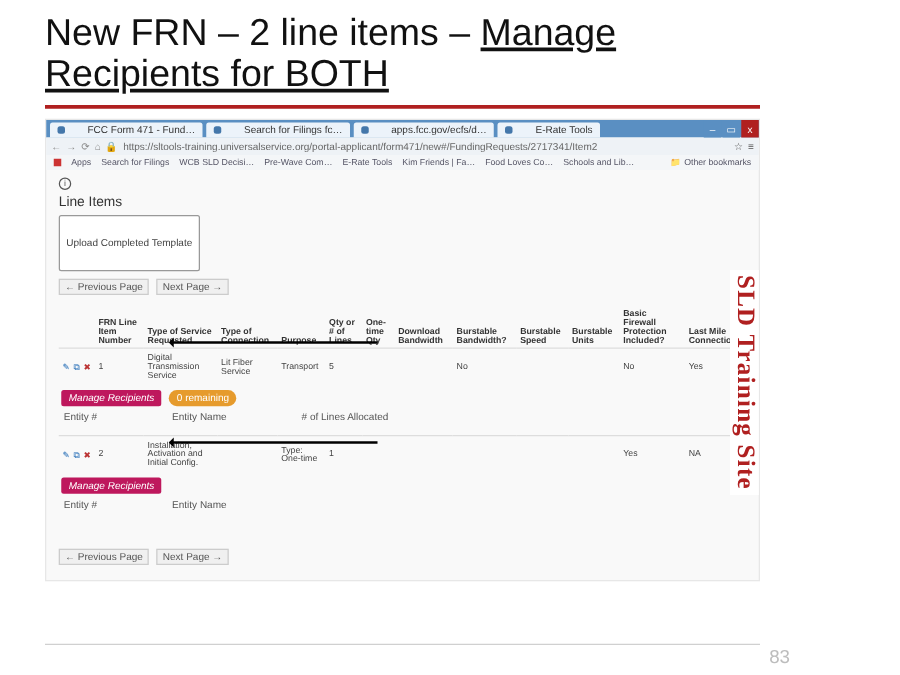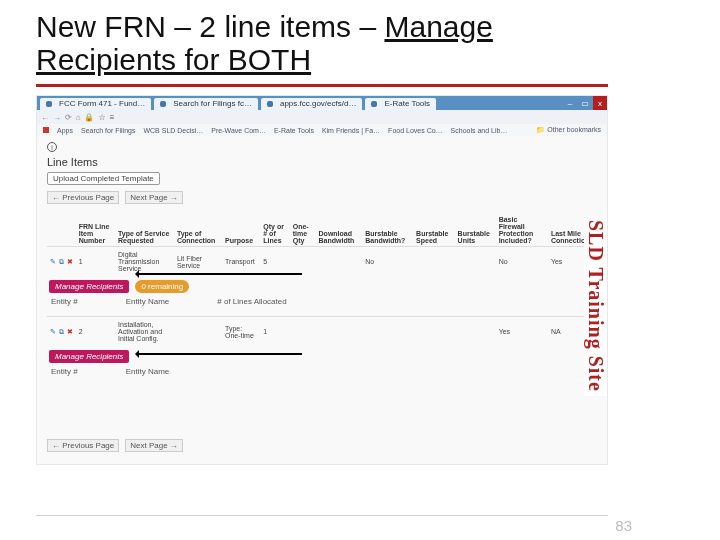--- a/index.html
+++ b/index.html
@@ -5,46 +5,46 @@
   * { box-sizing: border-box; margin: 0; padding: 0; }
   html, body { width: 720px; height: 540px; font-family: "Segoe UI", Arial, sans-serif; background: #fff; overflow: hidden; }
   .slide { width: 644px; height: 540px; position: relative; }
   .title-wrap { padding: 10px 36px 4px 36px; }
   .title { font-size: 30px; line-height: 1.1; color: #111; font-weight: 400; }
   .title .u { text-decoration: underline; }
   .rule { border: none; border-top: 3px solid #b02020; margin: 4px 36px 8px 36px; }
   .shot { margin: 2px 36px 0 36px; position: relative; height: 370px; background: #f9f9f9; border: 1px solid #e7e7e7; font-size: 8px; }
   
   .chrome-tabs { height: 14px; background: #5a8fc2; display: flex; align-items: stretch; }
-  .tab { background: #ecf3fa; margin: 2px 0 0 3px; padding: 0 6px; font-size: 8px; line-height: 12px; border-radius: 2px 2px 0 0; color: #333; display: flex; align-items: center; gap: 7px; }
+  .tab { background: #ecf3fa; margin: 2px 0 0 3px; padding: 0 6px; font-size: 8px; line-height: 12px; border-radius: 2px 2px 0 0; color: #333; display: flex; align-items: center; gap: 18px; }
   .tab .favicon { width: 6px; height: 6px; background: #4477aa; border-radius: 2px; display: inline-block; }
   .win-ctrl { margin-left: auto; display: flex; }
   .win-btn { width: 14px; height: 14px; background: #b02020; color: #fff; font-size: 8px; display: flex; align-items: center; justify-content: center; margin-left: 1px; }
   .addr { height: 14px; background: #eef2f6; display: flex; align-items: center; padding: 0 4px; gap: 4px; font-size: 8px; color: #555; }
   .addr .nav-ico { color: #888; }
   .addr .lock { color: #2a8a2a; }
   .url { flex: 1; overflow: hidden; white-space: nowrap; color: #666; }
   .bm { height: 12px; background: #f4f6f8; display: flex; align-items: center; gap: 8px; padding: 0 6px; font-size: 7px; color: #556; }
   .bm .ico { width: 6px; height: 6px; background: #c33; display: inline-block; }
   
   .content { padding: 6px 10px; position: relative; height: calc(100% - 40px); }
   .section-title { font-size: 11px; color: #333; margin-bottom: 4px; }
   .info-ico { display:inline-block; width:10px;height:10px;border:1px solid #555;border-radius:50%;text-align:center;line-height:9px;font-size:7px;color:#555;margin-bottom:4px;}
-  .btn-outline { display:inline-block; border:1px solid #999; background:#fff; padding:1px 5px; font-size:8px; color:#444; border-radius:2px; margin-bottom:6px;}
+  .btn-outline { display:inline-block; border:1px solid #999; background:#fff; padding:17px 5px; font-size:8px; color:#444; border-radius:2px; margin-bottom:6px;}
   .pager { display:flex; gap:6px; font-size:8px; color:#555; margin-bottom:10px;align-items:flex-end;}
   .pager span { border:1px solid #ccc; padding:1px 4px; background:#f0f0f0;}
   table.grid { width:100%; font-size:7px; color:#444; border-collapse:collapse; }
   table.grid th { text-align:left; font-weight:700; color:#333; padding:2px 3px; vertical-align:bottom; line-height:1.0; }
   table.grid td { padding:4px 3px; vertical-align:middle; }
   .row-sep td { border-top:1px solid #ddd; }
   .act-ico { display:inline-flex; gap:3px; color:#1a66b3; }
   .act-ico span:last-child { color:#b33; }
   .btn-blue { display:inline-block; background:#be185d; color:#fff; padding:2px 6px; font-size:8px; border-radius:2px;font-style:italic; }
   .pill { display:inline-block; background:#e69b2d; color:#fff; padding:2px 6px; font-size:8px; border-radius:8px; margin-left:4px;}
-  .subhdr { display:flex; gap:48px; font-size:8px; color:#555; margin:4px 2px 8px 2px;align-items:flex-end; }
+  .subhdr { display:flex; gap:60px; font-size:8px; color:#555; margin:4px 2px 8px 2px;align-items:flex-end; }
   
   .note { position:absolute; left:265px; top:110px; width:130px; background:#fff; border:1px solid #333; padding:4px 6px; font-size:10px; line-height:1.3; font-weight:700; color:#000; z-index:3; }
   
   .arrow { position:absolute; background:#000; height:2px; z-index:2;}
   .arrow::before { content:""; position:absolute; left:-6px; top:-3px; border:4px solid transparent; border-right-color:#000; }
   
   .sld { position:absolute; right:0; top:120px; writing-mode:vertical-rl; text-orientation:mixed; font-size:20px; font-weight:700; font-family: Georgia, 'Times New Roman', serif; color:#b02020; letter-spacing:1px; background:#fff; padding:4px 0;}
   .page-num { position:absolute; right:12px; bottom:6px; font-size:15px; color:#bdbdbd; }
   .foot-line { position:absolute; left:36px; right:36px; bottom:24px; border-top:1px solid #d0d0d0; }
 </style>
@@ -83,20 +83,21 @@
         <div class="win-btn" style="background:#5a8fc2">▭</div>
         <div class="win-btn">x</div>
       </div>
     </div>
     <div class="addr">
       <span class="nav-ico">←</span>
       <span class="nav-ico">→</span>
       <span class="nav-ico">⟳</span>
       <span class="nav-ico">⌂</span>
       <span class="lock">🔒</span>
+      <span class="url">https://sltools-training.universalservice.org/portal-applicant/form471/new#/FundingRequests/2717341/Item2</span>
       <span>☆</span>
       <span>≡</span>
     </div>
     <div class="bm">
       <span class="ico"></span>
         <span>Apps</span>
       <span>Search for Filings</span>
       <span>WCB SLD Decisi…</span>
       <span>Pre-Wave Com…</span>
       <span>E-Rate Tools</span>

